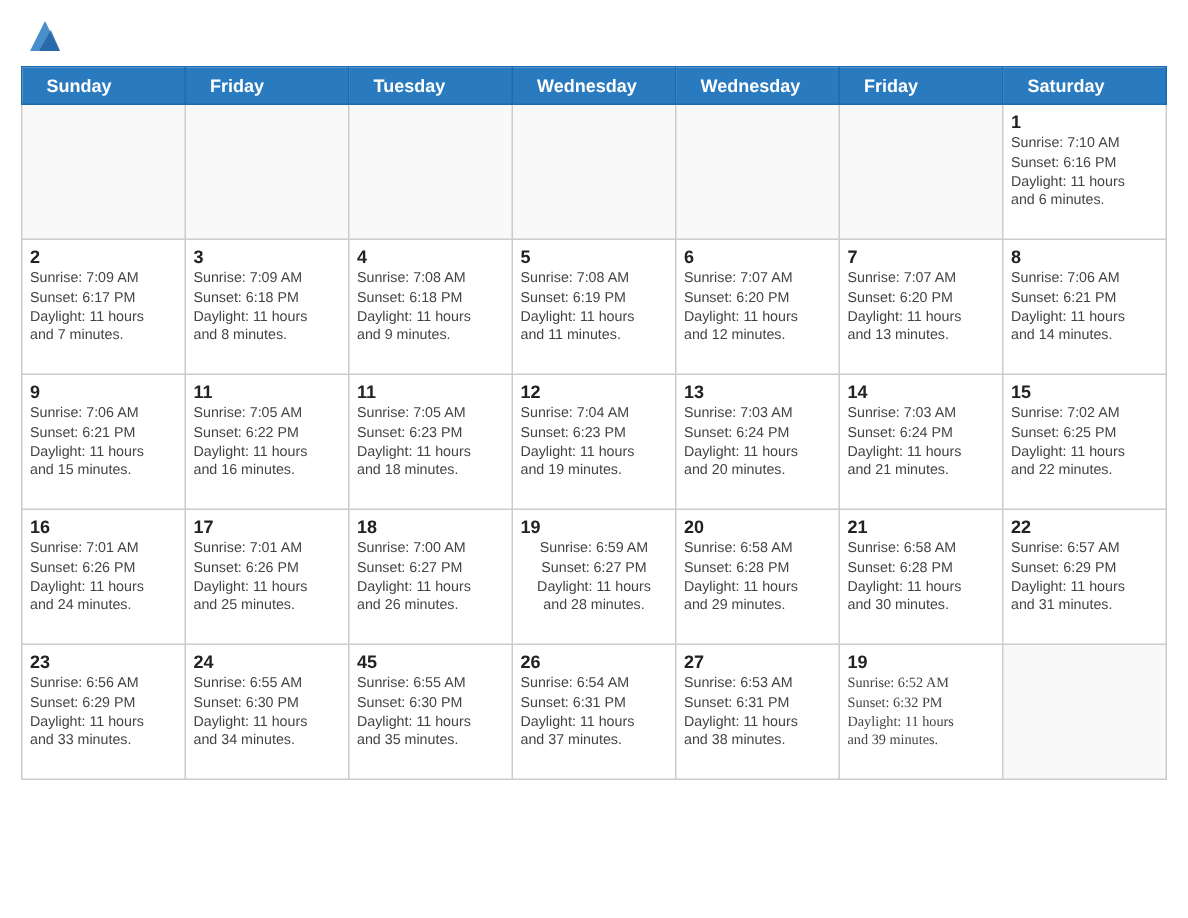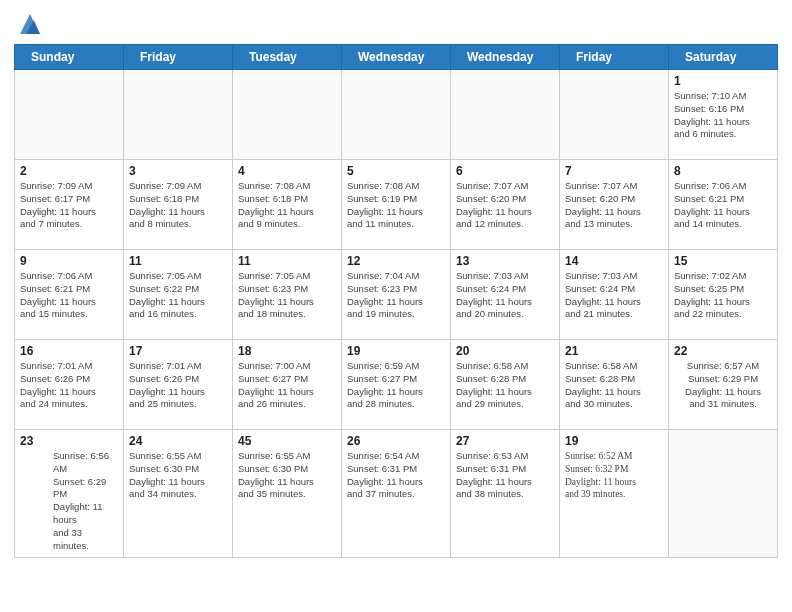--- a/index.html
+++ b/index.html
@@ -264,51 +264,51 @@
           </td>
           <td>
             <span class="day-num">18</span>
             <div class="day-info" style="white-space: pre-line;">Sunrise: 7:00 AM
 Sunset: 6:27 PM
 Daylight: 11 hours
 and 26 minutes.</div>
           </td>
           <td>
             <span class="day-num">19</span>
-            <div class="day-info" style="white-space: pre-line;">Sunrise: 6:59 AM
+            <div class="day-info" style="white-space: pre-line; text-align: center;">Sunrise: 6:59 AM
 Sunset: 6:27 PM
 Daylight: 11 hours
 and 28 minutes.</div>
           </td>
           <td>
             <span class="day-num">20</span>
             <div class="day-info" style="white-space: pre-line;">Sunrise: 6:58 AM
 Sunset: 6:28 PM
 Daylight: 11 hours
 and 29 minutes.</div>
           </td>
           <td>
             <span class="day-num">21</span>
             <div class="day-info" style="white-space: pre-line;">Sunrise: 6:58 AM
 Sunset: 6:28 PM
 Daylight: 11 hours
 and 30 minutes.</div>
           </td>
           <td>
             <span class="day-num">22</span>
-            <div class="day-info" style="white-space: pre-line; text-align: center;">Sunrise: 6:57 AM
+            <div class="day-info" style="white-space: pre-line;">Sunrise: 6:57 AM
 Sunset: 6:29 PM
 Daylight: 11 hours
 and 31 minutes.</div>
           </td>
         </tr>
         <tr>
           <td>
             <span class="day-num">23</span>
-            <div class="day-info" style="white-space: pre-line; margin-left: 33px;">Sunrise: 6:56 AM
+            <div class="day-info" style="white-space: pre-line;">Sunrise: 6:56 AM
 Sunset: 6:29 PM
 Daylight: 11 hours
 and 33 minutes.</div>
           </td>
           <td>
             <span class="day-num">24</span>
             <div class="day-info" style="white-space: pre-line;">Sunrise: 6:55 AM
 Sunset: 6:30 PM
 Daylight: 11 hours
 and 34 minutes.</div>

